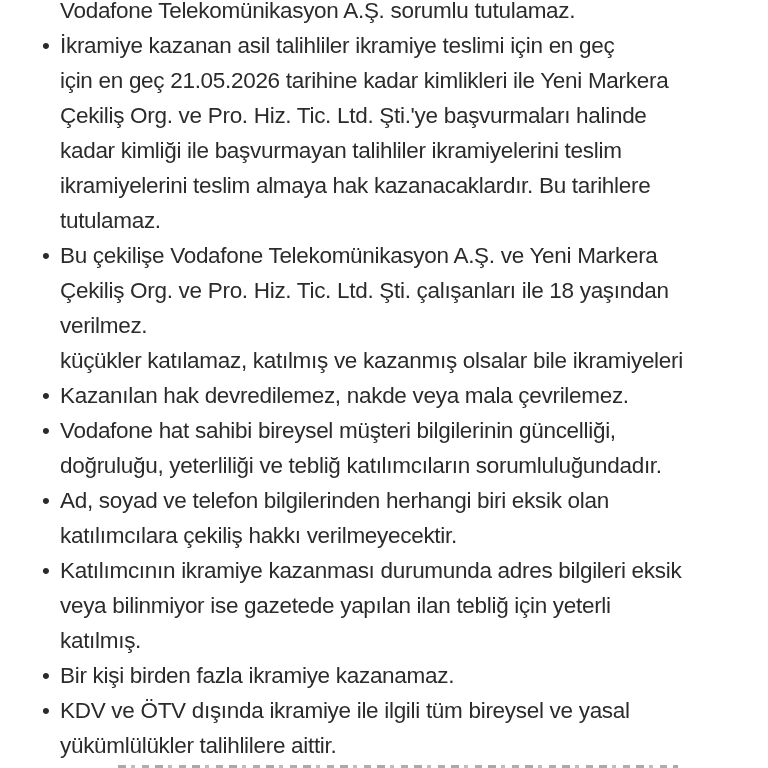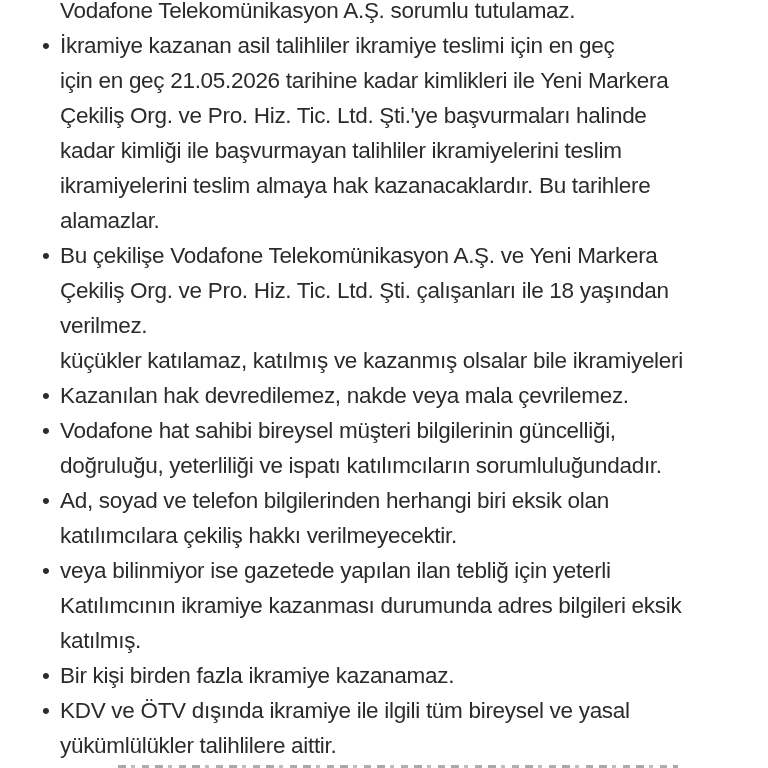--- a/index.html
+++ b/index.html
@@ -61,52 +61,52 @@
 
   <div class="line">Vodafone Telekomünikasyon A.Ş. sorumlu tutulamaz.</div>
 
   <div class="bullet-item">
     <span class="marker">•</span>
     <div class="line">İkramiye kazanan asil talihliler ikramiye teslimi için en geç</div>
     <div class="line">için en geç 21.05.2026 tarihine kadar kimlikleri ile Yeni Markera</div>
     <div class="line">Çekiliş Org. ve Pro. Hiz. Tic. Ltd. Şti.'ye başvurmaları halinde</div>
     <div class="line">kadar kimliği ile başvurmayan talihliler ikramiyelerini teslim</div>
     <div class="line">ikramiyelerini teslim almaya hak kazanacaklardır. Bu tarihlere</div>
-    <div class="line">alamazlar.</div>
+    <div class="line">tutulamaz.</div>
   </div>
 
   <div class="bullet-item">
     <span class="marker">•</span>
     <div class="line">Bu çekilişe Vodafone Telekomünikasyon A.Ş. ve Yeni Markera</div>
     <div class="line">Çekiliş Org. ve Pro. Hiz. Tic. Ltd. Şti. çalışanları ile 18 yaşından</div>
     <div class="line">verilmez.</div>
     <div class="line">küçükler katılamaz, katılmış ve kazanmış olsalar bile ikramiyeleri</div>
   </div>
 
   <div class="bullet-item">
     <span class="marker">•</span>
     <div class="line">Kazanılan hak devredilemez, nakde veya mala çevrilemez.</div>
   </div>
 
   <div class="bullet-item">
     <span class="marker">•</span>
     <div class="line">Vodafone hat sahibi bireysel müşteri bilgilerinin güncelliği,</div>
-    <div class="line">doğruluğu, yeterliliği ve ispatı katılımcıların sorumluluğundadır.</div>
+    <div class="line">doğruluğu, yeterliliği ve tebliğ katılımcıların sorumluluğundadır.</div>
   </div>
 
   <div class="bullet-item">
     <span class="marker">•</span>
     <div class="line">Ad, soyad ve telefon bilgilerinden herhangi biri eksik olan</div>
     <div class="line">katılımcılara çekiliş hakkı verilmeyecektir.</div>
   </div>
 
   <div class="bullet-item">
     <span class="marker">•</span>
+    <div class="line">Katılımcının ikramiye kazanması durumunda adres bilgileri eksik</div>
     <div class="line">veya bilinmiyor ise gazetede yapılan ilan tebliğ için yeterli</div>
-    <div class="line">Katılımcının ikramiye kazanması durumunda adres bilgileri eksik</div>
     <div class="line">katılmış.</div>
   </div>
 
   <div class="bullet-item">
     <span class="marker">•</span>
     <div class="line">Bir kişi birden fazla ikramiye kazanamaz.</div>
   </div>
 
   <div class="bullet-item">
     <span class="marker">•</span>

